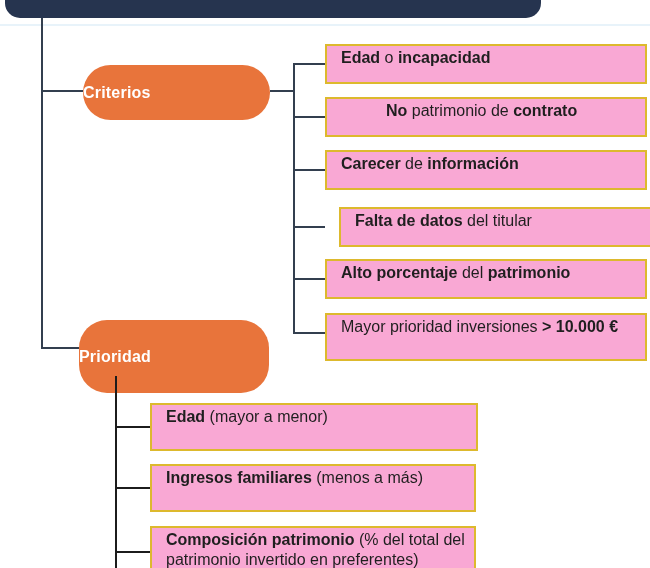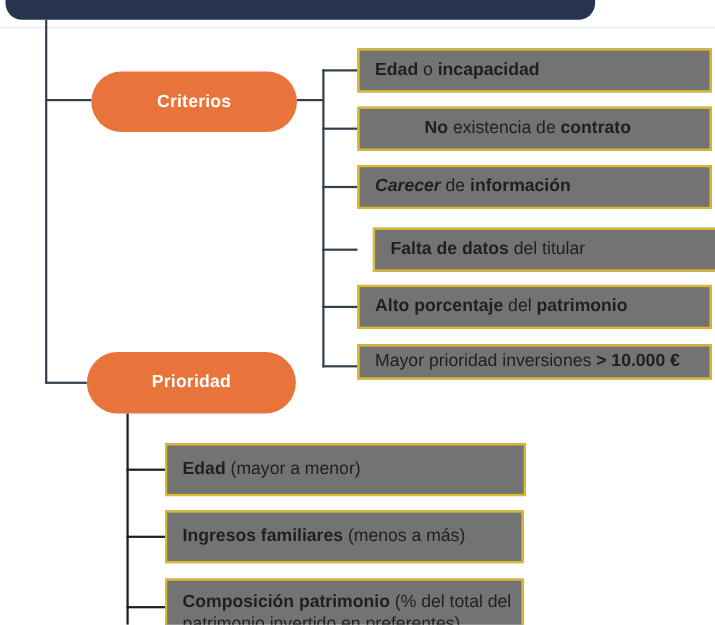--- a/index.html
+++ b/index.html
@@ -25,28 +25,28 @@
   .header-underline{
     position:absolute;left:0;top:24px;width:650px;height:2px;
     background:#E8F3FA;
   }
   .line{position:absolute;background:var(--line1);}
   .line.h{height:2px;}
   .line.v{width:2px;}
   .line.dark{background:var(--line2);}
   .pill{
     position:absolute;background:var(--pill-bg);border-radius:28px;
-    display:flex;align-items:center;justify-content:center;
+    display:flex;align-items:center;
   }
   .pill-label{
     color:var(--pill-text);font-weight:700;font-size:16px;letter-spacing:.2px;
   }
   .leaf{
-    position:absolute;background:#737373;border:2px solid var(--box-border);
-    box-sizing:border-box;display:flex;align-items:center;
+    position:absolute;background:#f9a8d4;border:2px solid var(--box-border);
+    box-sizing:border-box;display:flex;
     padding:2px 8px 2px 14px;font-size:16px;line-height:1.25;
   }
   .leaf span{white-space:pre-wrap;}
 </style>
 </head>
 <body>
 
 <div class="canvas">
 
   <div class="header-bar"></div>
@@ -65,37 +65,37 @@
   <div class="line h" style="left:293px;top:116px;width:32px"></div>
   <div class="line h" style="left:293px;top:169px;width:32px"></div>
   <div class="line h" style="left:293px;top:226px;width:32px"></div>
   <div class="line h" style="left:293px;top:278px;width:32px"></div>
   <div class="line h" style="left:293px;top:332px;width:32px"></div>
 
   <div class="leaf" style="left:325px;top:44px;width:322px;height:40px">
       <span><span style="font-weight: 700;">Edad</span><span> o </span><span style="font-weight: 700;">incapacidad</span></span>
     </div>
   <div class="leaf" style="left:325px;top:97px;width:322px;height:40px">
-      <span><span style="font-weight: 700; margin-left: 45px;">No</span><span> existencia de </span><span style="font-weight: 700;">contrato</span></span>
+      <span><span style="font-weight: 700; margin-left: 45px;">No</span><span> patrimonio de </span><span style="font-weight: 700;">contrato</span></span>
     </div>
   <div class="leaf" style="left:325px;top:150px;width:322px;height:40px">
-      <span><span style="font-weight: 700; font-style: italic;">Carecer</span><span> de </span><span style="font-weight: 700;">información</span></span>
+      <span><span style="font-weight: 700;">Carecer</span><span> de </span><span style="font-weight: 700;">información</span></span>
     </div>
   <div class="leaf" style="left:339px;top:207px;width:322px;height:40px">
       <span><span style="font-weight: 700;">Falta de datos</span><span> del titular</span></span>
     </div>
   <div class="leaf" style="left:325px;top:259px;width:322px;height:40px">
       <span><span style="font-weight: 700;">Alto porcentaje</span><span> del </span><span style="font-weight: 700;">patrimonio</span></span>
     </div>
-  <div class="leaf" style="left:325px;top:313px;width:322px;height:32px">
+  <div class="leaf" style="left:325px;top:313px;width:322px;height:48px">
       <span><span>Mayor prioridad inversiones </span><span style="font-weight: 700;">&gt; 10.000 €</span></span>
     </div>
 
   <div class="line h" style="left:41px;top:347px;width:38px"></div>
-  <div class="pill" style="left:79px;top:320px;width:190px;height:56px">
+  <div class="pill" style="left:79px;top:320px;width:190px;height:73px">
     <span class="pill-label">Prioridad</span>
   </div>
 
   <div class="line v dark" style="left:115px;top:376px;height:192px"></div>
   <div class="line h dark" style="left:115px;top:426px;width:35px"></div>
   <div class="line h dark" style="left:115px;top:487px;width:35px"></div>
   <div class="line h dark" style="left:115px;top:551px;width:35px"></div>
 
   <div class="leaf" style="left:150px;top:403px;width:328px;height:48px">
       <span><span style="font-weight: 700;">Edad</span><span> (mayor a menor)</span></span>

